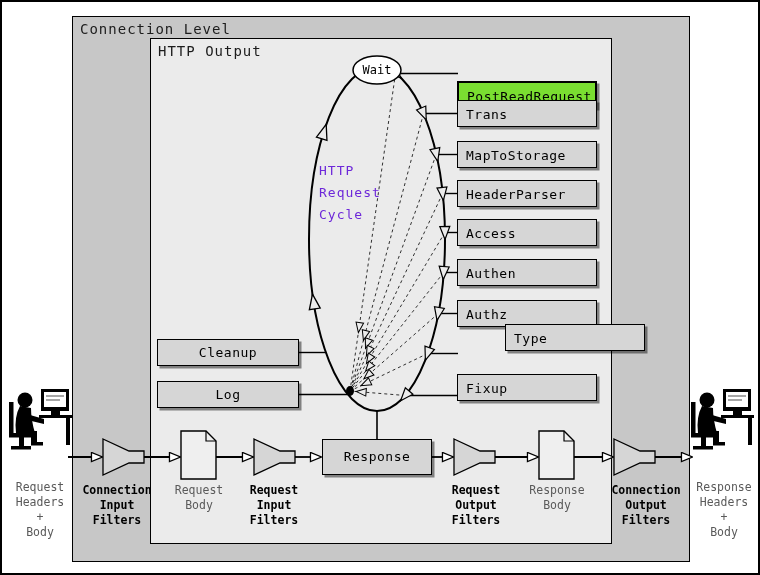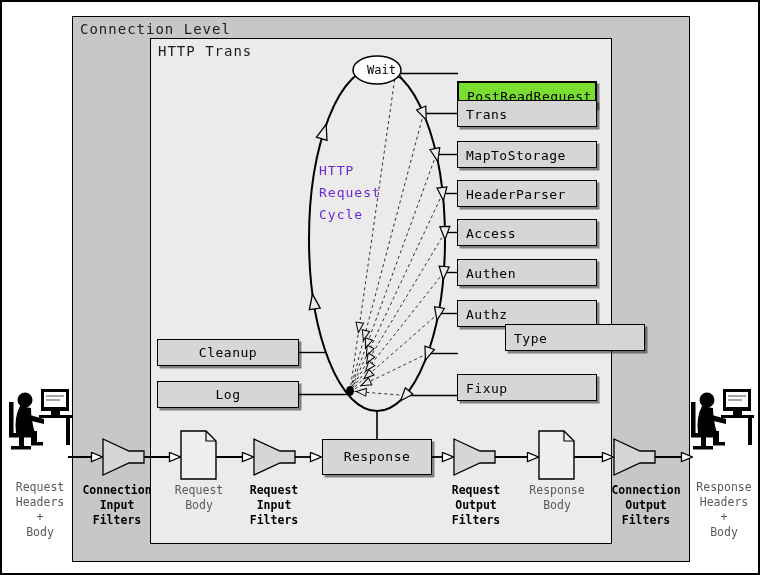--- a/index.html
+++ b/index.html
@@ -18,21 +18,21 @@
     background:var(--box-bg,#d6d6d6);border:1.2px solid #000;
     box-shadow:2.5px 2.5px 0 rgba(0,0,0,.45);
     font-size:13px;color:#000;padding-left:8px;box-sizing:border-box;letter-spacing:.5px;
   }
   .hook.hl{background:var(--highlight-bg,#7ade31);border-width:2px;margin-top:21px;}
   .cbox{
     background:var(--box-bg,#d6d6d6);border:1.2px solid #000;
     box-shadow:2.5px 2.5px 0 rgba(0,0,0,.45);
     font-size:13px;color:#000;text-align:center;box-sizing:border-box;letter-spacing:.5px;
   }
-  #wait-label{left:351px;top:61px;width:48px;text-align:left;font-size:12px;color:#000;padding-left:14px;}
+  #wait-label{left:351px;top:61px;width:48px;text-align:center;font-size:12px;color:#000;}
   #cycle-label{left:317px;top:158px;font-size:13px;color:#6d28d9;line-height:22px;white-space:pre-line;letter-spacing:1px;}
   .flowlab{
     width:76px;text-align:center;font-size:11.5px;line-height:15px;
     white-space:pre-line;font-weight:bold;color:#000;letter-spacing:0;
   }
   .flowlab.gray{font-weight:normal;color:#5a5a5a;}
 </style>
 </head>
 <body>
 
@@ -153,21 +153,21 @@
     <g>
       <path d="M537,429 h25 l10,10 v38 h-35 Z" fill="#efefef" stroke="#000" stroke-width="1.4"></path>
       <path d="M562,429 v10 h10" fill="none" stroke="#000" stroke-width="1.2"></path>
     </g>
 
     <use href="#person" transform="translate(6,385)"></use>
     <use href="#person" transform="translate(688,385)"></use>
   </svg>
 
   <div class="abs lvl-label" style="left:78px;top:19px;">Connection Level</div>
-  <div class="abs lvl-label" style="left:156px;top:41px;">HTTP Trans</div>
+  <div class="abs lvl-label" style="left:156px;top:41px;">HTTP Output</div>
 
   <div class="abs" id="wait-label">Wait</div>
   <div class="abs" id="cycle-label">HTTP
 Request
 Cycle</div>
 
   <div class="abs hook hl" style="top:58px;">PostReadRequest</div>
   <div class="abs hook" style="top:98px;">Trans</div>
   <div class="abs hook" style="top:139px;">MapToStorage</div>
   <div class="abs hook" style="top:178px;">HeaderParser</div>

